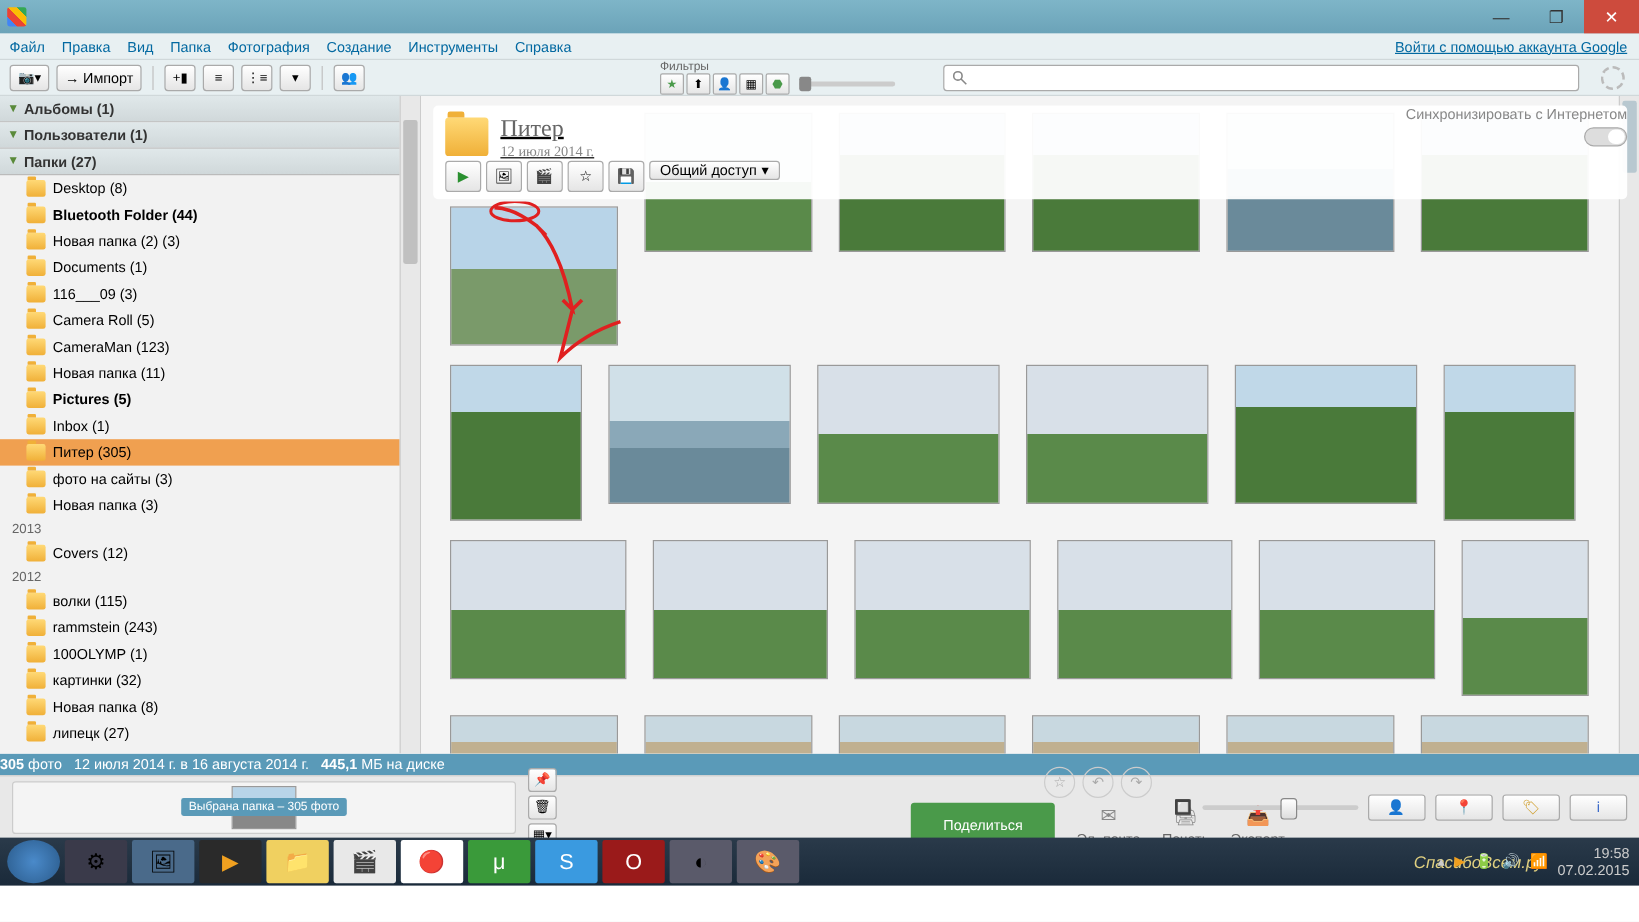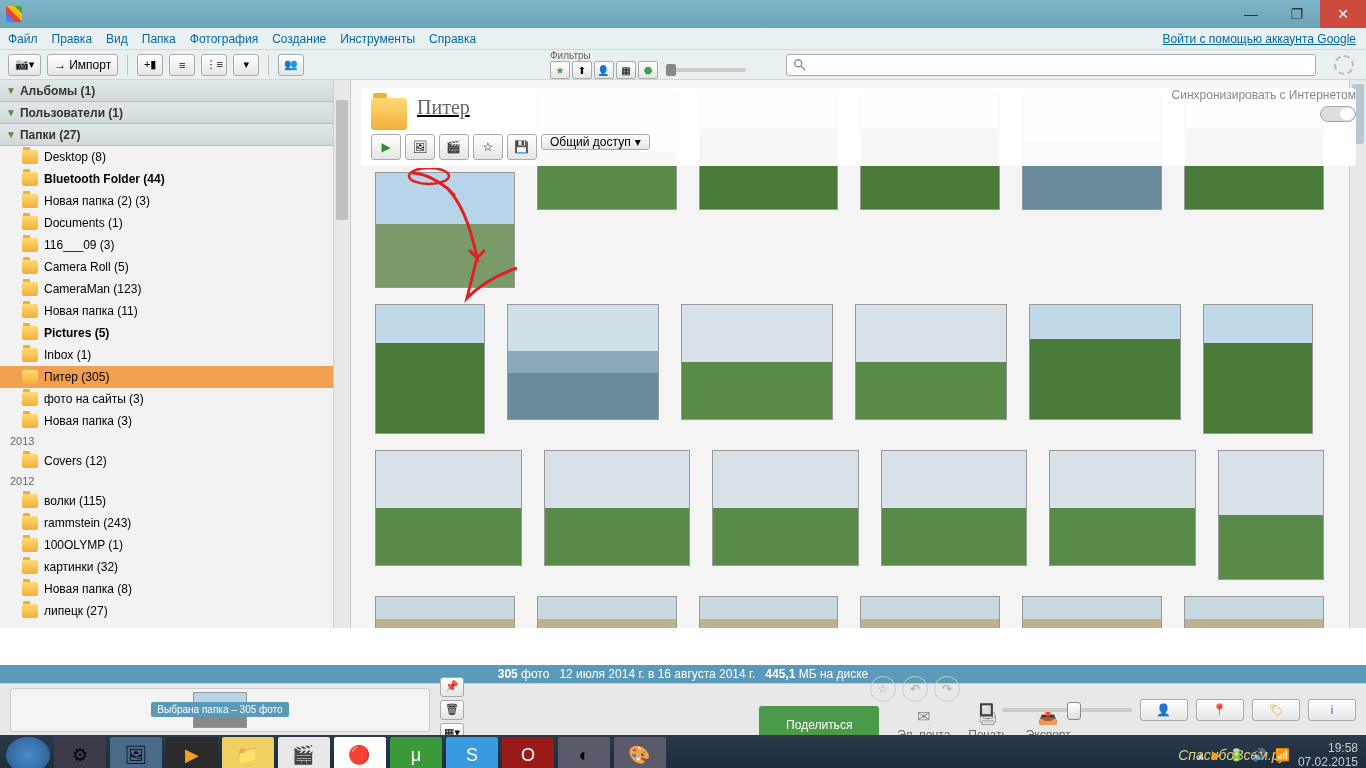--- a/index.html
+++ b/index.html
@@ -59,21 +59,21 @@
 .thumb.first-row{margin-top:78px;}
 .t-sky{background:linear-gradient(#b8d4e8 45%,#7a9a6a 45%);}
 .t-park{background:linear-gradient(#c0d8e8 30%,#4a7a3a 30%);}
 .t-sea{background:linear-gradient(#d0e0e8 40%,#8aa8b8 40% 60%,#6a8a9a 60%);}
 .t-palace{background:linear-gradient(#d8e0e8 50%,#5a8a4a 50%);}
 .t-building{background:linear-gradient(#c8d8e0 45%,#c0b090 45%);}
 .t-small{width:110px;height:130px;}
 .content-scroll{position:absolute;right:0;top:0;width:17px;height:100%;background:#e8e8e8;border-left:1px solid #ccc;}
 .content-scroll::before{content:'';position:absolute;top:4px;left:2px;width:12px;height:60px;background:#b8c8d0;border-radius:2px;}
 .red-arrow{position:absolute;top:88px;left:56px;z-index:20;pointer-events:none;}
-.status-bar{height:18px;background:#5a9ab8;color:#fff;display:flex;align-items:center;justify-content:center;gap:10px;font-size:11px;margin-top:37px;}
+.status-bar{height:18px;background:#5a9ab8;color:#fff;display:flex;align-items:center;justify-content:flex-start;gap:10px;font-size:11px;}
 .status-bar b{font-weight:bold;}
 .tray{height:52px;background:#e8e8e8;border-top:1px solid #ccc;display:flex;align-items:center;padding:0 10px;gap:10px;position:relative;}
 .tray-preview{width:420px;height:44px;background:#f4f4f4;border:1px solid #ccc;border-radius:3px;position:relative;display:flex;align-items:center;justify-content:center;}
 .tray-thumb{width:54px;height:36px;background:linear-gradient(#b8d4e8 50%,#888 50%);border:1px solid #999;position:relative;}
 .tray-label{position:absolute;background:#5a9ab8;color:#fff;font-size:10px;padding:2px 6px;border-radius:2px;}
 .tray-btns{display:flex;flex-direction:column;gap:3px;}
 .tray-btn{width:24px;height:20px;background:linear-gradient(#fff,#e5e5e5);border:1px solid #aaa;border-radius:3px;display:flex;align-items:center;justify-content:center;font-size:11px;}
 .tray-center{flex:1;display:flex;flex-direction:column;align-items:center;gap:4px;}
 .tray-top-row{display:flex;gap:6px;align-items:center;}
 .tray-circle{width:26px;height:26px;border:1px solid #ccc;border-radius:50%;display:flex;align-items:center;justify-content:center;color:#aaa;}
@@ -253,20 +253,21 @@
         </div>
       </div>
     <div class="sb-scroll"></div>
   </div>
 
   <div class="content">
     <div class="folder-header">
       <div class="fh-icon"></div>
       <div class="fh-text">
         <div class="fh-title">Питер</div>
+        <div class="fh-date">12 июля 2014 г.</div>
       </div>
       <div class="fh-actions">
         <div class="fh-btn play">▶</div>
         <div class="fh-btn">🖼</div>
         <div class="fh-btn">🎬</div>
         <div class="fh-btn">☆</div>
         <div class="fh-btn">💾</div>
         <div class="fh-share">
             <span>Общий доступ</span>
             <span>▾</span>

